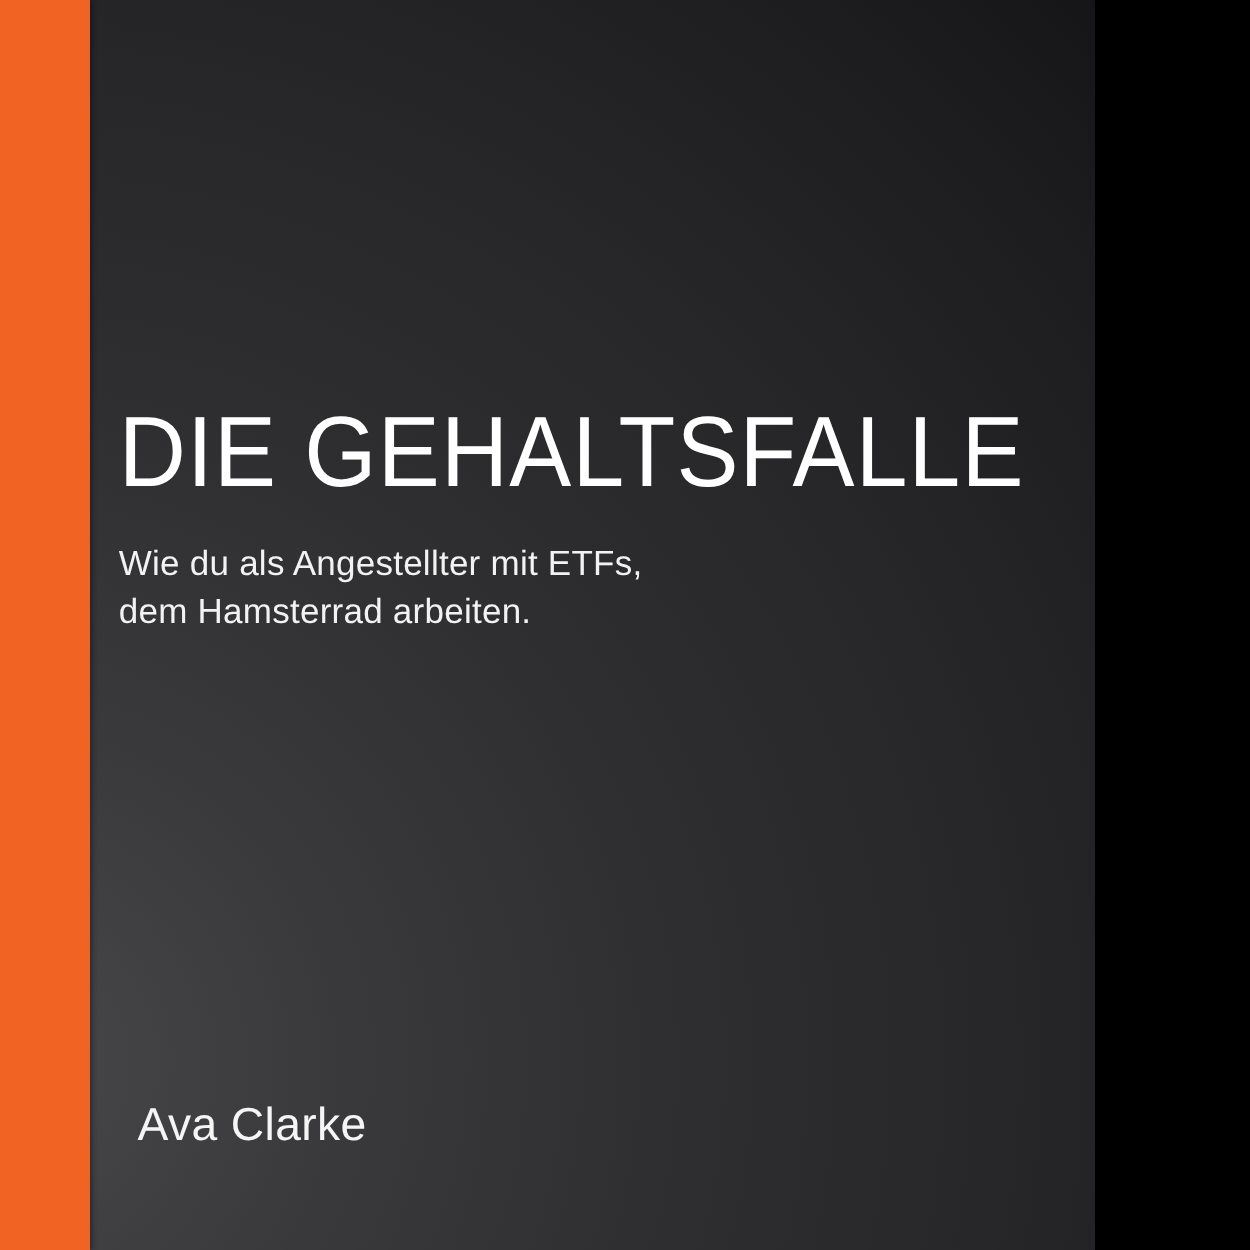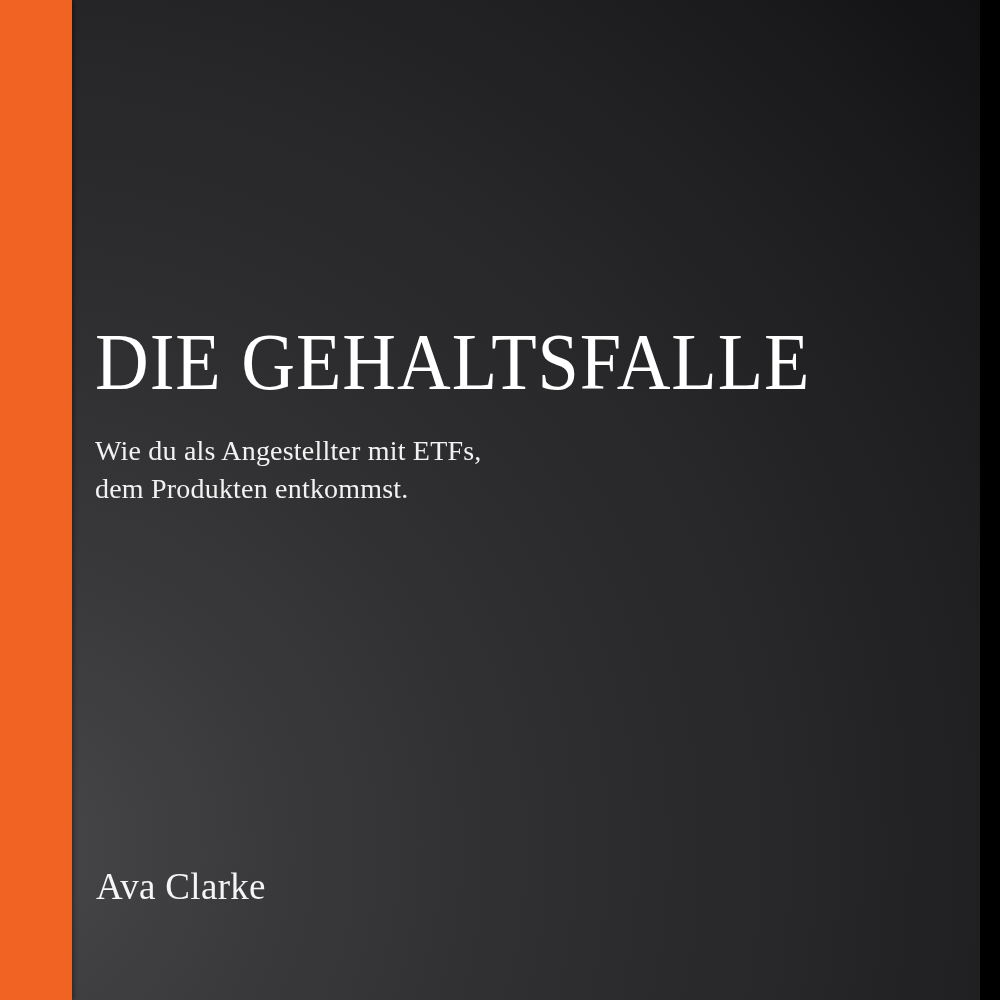--- a/index.html
+++ b/index.html
@@ -2,31 +2,31 @@
 <html><head>
 <meta charset="utf-8">
 <style>
   html, body {
     margin: 0;
     padding: 0;
     background: #000;
   }
   .cover {
     position: relative;
-    width: 980px;
+    width: 876px;
     height: 1000px;
     overflow: hidden;
     background: radial-gradient(circle 1450px at 0% 85%,
       #48484a 0%,
       #3a3a3c 18%,
       #2e2d2f 38%,
       #272628 55%,
       #1c1b1d 75%,
       #0a0a0c 100%);
-    font-family: Liberation Serif, serif;
+    font-family: Liberation Sans, sans-serif;
   }
   .stripe {
     position: absolute;
     left: 0;
     top: 0;
     width: 72px;
     height: 1000px;
     background: #F16322;
     box-shadow: 2px 0 4px rgba(0,0,0,0.35);
   }
@@ -56,35 +56,35 @@
     letter-spacing: 0.2px;
   }
   .subtitle span {
     display: block;
     white-space: nowrap;
   }
   .author {
     position: absolute;
     left: 95px;
     top: 864px;
-    margin: 1px;
+    margin: 15px;
     color: #F5F5F5;
     font-size: 37px;
     font-weight: 400;
     letter-spacing: 0.3px;
     white-space: nowrap;
   }
 </style>
 </head>
 <body>
 
 <div class="cover">
   <div class="stripe"></div>
 
   <h1 class="title">DIE GEHALTSFALLE</h1>
 
   <p class="subtitle">
     <span>Wie du als Angestellter mit ETFs,</span>
-    <span>dem Produkten entkommst.</span>
+    <span>dem Hamsterrad arbeiten.</span>
   </p>
 
   <div class="author">Ava Clarke</div>
 </div>
 
 </body></html>

